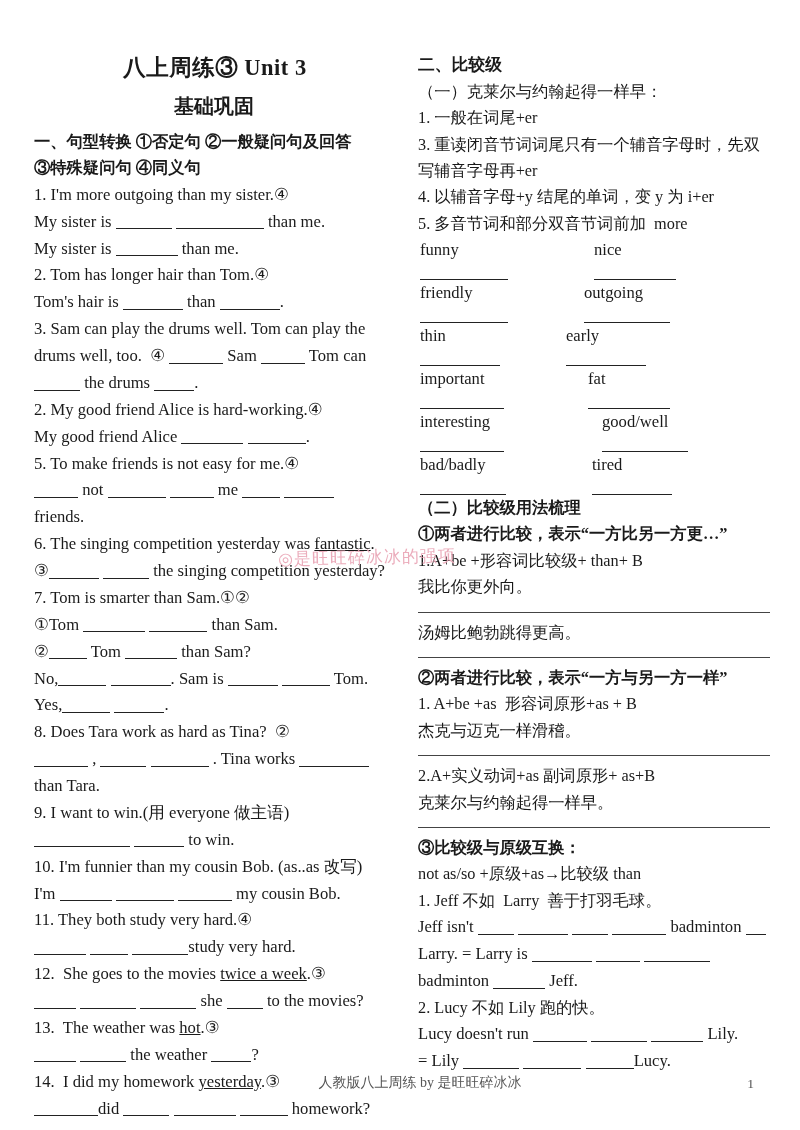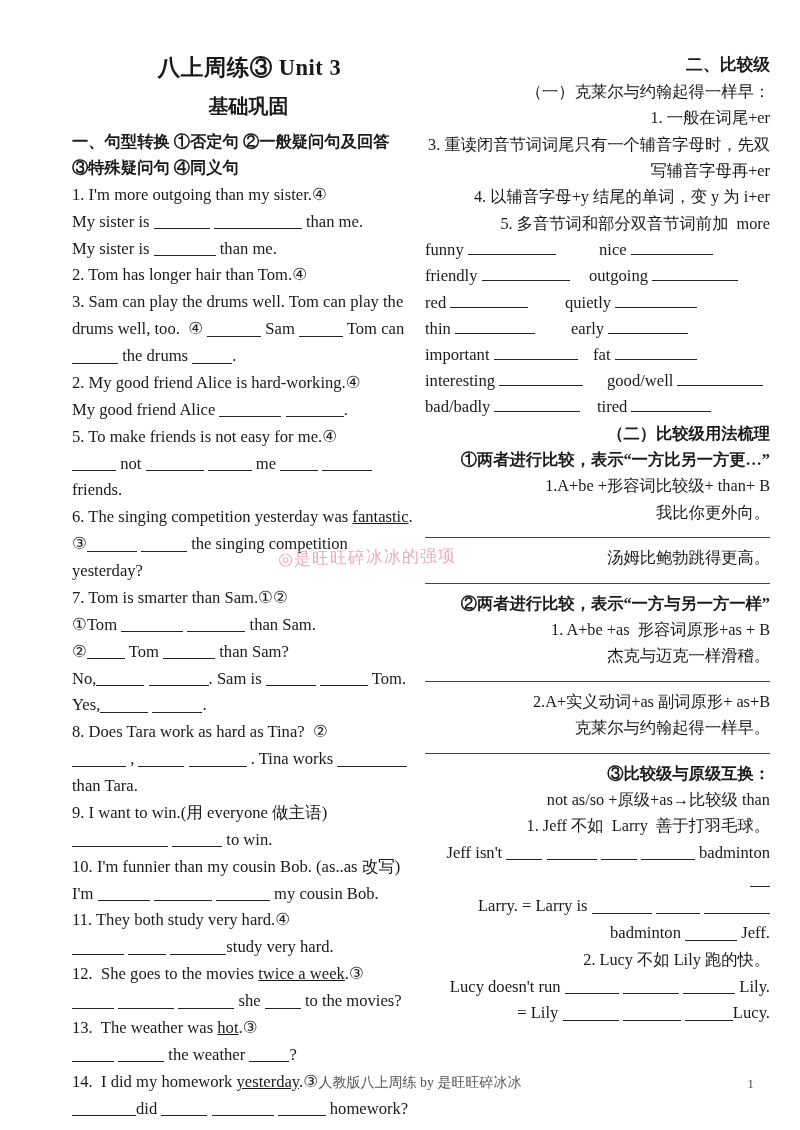--- a/index.html
+++ b/index.html
@@ -25,22 +25,22 @@
   .columns {
     display: flex;
     align-items: flex-start;
     justify-content: space-between;
     width: 740px;
   }
   .col {
     width: 358px;
     box-sizing: border-box;
   }
-  .col-left { padding-left: 4px; margin-left: 38px; }
-  .col-right { padding-left: 6px; text-align: right; }
+  .col-left { padding-left: 4px; }
+  .col-right { padding-left: 6px; }
 
   
   .title {
     text-align: center;
     font-size: 22.5px;
     font-weight: bold;
     letter-spacing: 0.5px;
     margin: 0 0 10px 0;
     padding-left: 8px;
   }
@@ -87,20 +87,21 @@
   .wordrow {
     display: flex;
     font-size: 16.6px;
     line-height: 1.58;
     margin: 0;
   }
   .wordrow .cell {
     display: flex;
     align-items: baseline;
     white-space: nowrap;
+    flex-direction: column;
   }
   .wordrow .cell .w { margin-right: 2px; }
   .wordrow .cell .blank { margin-left: 2px; }
 
   
   .watermark {
     position: absolute;
     color: #eaa8b8;
     font-size: 17px;
     letter-spacing: 1px;
@@ -150,20 +151,21 @@
       <div class="subtitle">基础巩固</div>
 
       <p class="line bold cn">一、句型转换 ①否定句 ②一般疑问句及回答</p>
       <p class="line bold cn">③特殊疑问句 ④同义句</p>
 
       <p class="line">1. I'm more outgoing than my sister.④</p>
       <p class="line"><span>My sister is </span><span class="blank" style="width:56px"></span> <span class="blank" style="width:88px"></span><span> than me.</span></p>
       <p class="line"><span>My sister is </span><span class="blank" style="width:62px"></span><span> than me.</span></p>
 
       <p class="line">2. Tom has longer hair than Tom.④</p>
+      <p class="line"><span>Tom's hair is </span><span class="blank" style="width:60px"></span><span> than </span><span class="blank" style="width:60px"></span><span>.</span></p>
 
       <p class="line">3. Sam can play the drums well. Tom can play the</p>
       <p class="line"><span>drums well, too.  ④</span> <span class="blank" style="width:54px"></span><span> Sam </span><span class="blank" style="width:44px"></span><span> Tom can</span></p>
       <p class="line"><span class="blank" style="width:46px"></span><span> the drums </span><span class="blank" style="width:40px"></span><span>.</span></p>
 
       <p class="line">2. My good friend Alice is hard-working.④</p>
       <p class="line"><span>My good friend Alice </span><span class="blank" style="width:62px"></span> <span class="blank" style="width:58px"></span><span>.</span></p>
 
       <p class="line">5. To make friends is not easy for me.④</p>
       <p class="line"><span class="blank" style="width:44px"></span><span> not </span><span class="blank" style="width:58px"></span> <span class="blank" style="width:44px"></span><span> me </span><span class="blank" style="width:38px"></span> <span class="blank" style="width:50px"></span><span> friends.</span></p>
@@ -223,30 +225,20 @@
           </div>
       </div>
       <div class="wordrow">
         <div class="cell" style="width:164px">
             <span class="w">friendly</span>
             <span class="blank" style="width:88px"></span>
           </div>
         <div class="cell">
             <span class="w">outgoing</span>
             <span class="blank" style="width:86px"></span>
-          </div>
-      </div>
-      <div class="wordrow">
-        <div class="cell" style="width:140px">
-            <span class="w">red</span>
-            <span class="blank" style="width:78px"></span>
-          </div>
-        <div class="cell">
-            <span class="w">quietly</span>
-            <span class="blank" style="width:82px"></span>
           </div>
       </div>
       <div class="wordrow">
         <div class="cell" style="width:146px">
             <span class="w">thin</span>
             <span class="blank" style="width:80px"></span>
           </div>
         <div class="cell">
             <span class="w">early</span>
             <span class="blank" style="width:80px"></span>

